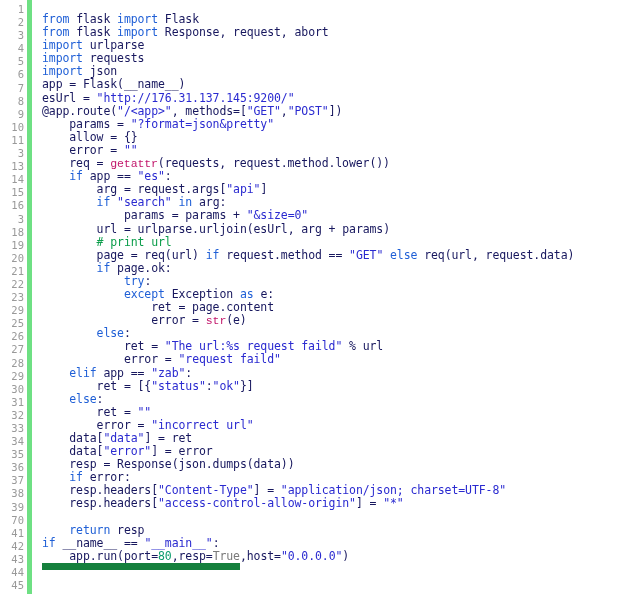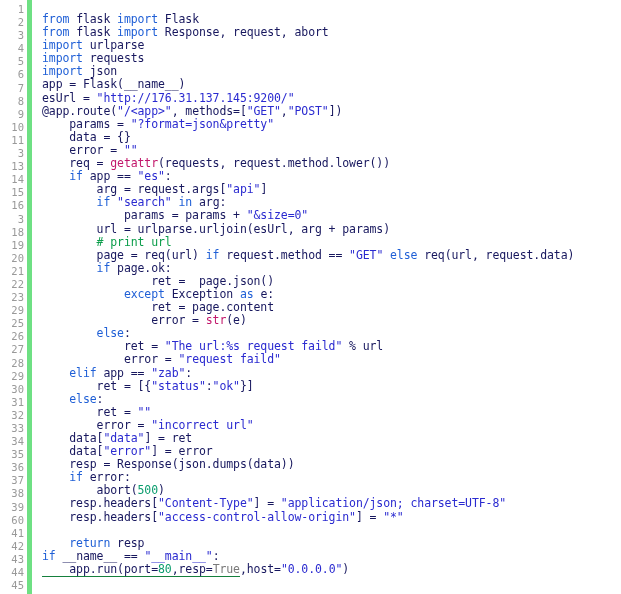--- a/index.html
+++ b/index.html
@@ -71,29 +71,29 @@
     height: 13.1px;
     line-height: 13.1px;
     font-family: "DejaVu Sans Mono", "Liberation Mono", monospace;
     font-size: 11.5px;
     white-space: pre;
     color: #17175e;
     letter-spacing: -0.1px;
   }
   
   .kw   { color: #1f5fd6; font-weight: normal; }   
-  .bi   { color: #c2176b; }                        
+  .bi   { color: #c2176b; font-family: Liberation Mono, monospace; }                        
   .str  { color: #2a2ad0; }                        
   .num  { color: #0b9d6e; }                        
   .cmt  { color: #0b9d4a; }                        
   .cnst { color: #7a7a7a; }                        
   .pln  { color: #17175e; }                        
   .dec  { color: #17175e; }                        
   
-  .mark { border-bottom: 1px solid #15803d; }
+  .mark { border-bottom: 7px solid #15803d; }
 </style>
 </head>
 <body>
 
 <div id="editor">
 
   <div class="gutter">
     <span class="ln">1</span>
     <span class="ln">2</span>
     <span class="ln">3</span>
@@ -126,69 +126,68 @@
     <span class="ln">30</span>
     <span class="ln">31</span>
     <span class="ln">32</span>
     <span class="ln">33</span>
     <span class="ln">34</span>
     <span class="ln">35</span>
     <span class="ln">36</span>
     <span class="ln">37</span>
     <span class="ln">38</span>
     <span class="ln">39</span>
-    <span class="ln">60</span>
+    <span class="ln">70</span>
     <span class="ln">41</span>
     <span class="ln">42</span>
     <span class="ln">43</span>
     <span class="ln">44</span>
     <span class="ln">45</span>
   </div>
 
   <div class="marker-bar"></div>
   <div class="marker-gap"></div>
 
   <div class="code-area">
     <span class="code-line"><span class="kw">from</span> <span class="pln">flask</span> <span class="kw">import</span> <span class="pln">Flask</span></span>
     <span class="code-line"><span class="kw">from</span> <span class="pln">flask</span> <span class="kw">import</span> <span class="pln">Response, request, abort</span></span>
     <span class="code-line"><span class="kw">import</span> <span class="pln">urlparse</span></span>
     <span class="code-line"><span class="kw">import</span> <span class="pln">requests</span></span>
     <span class="code-line"><span class="kw">import</span> <span class="pln">json</span></span>
     <span class="code-line"><span class="pln">app = Flask(__name__)</span></span>
     <span class="code-line"><span class="pln">esUrl = </span><span class="str">"http://176.31.137.145:9200/"</span></span>
     <span class="code-line"><span class="dec">@app.route(</span><span class="str">"/&lt;app&gt;"</span><span class="pln">, methods=[</span><span class="str">"GET"</span><span class="pln">,</span><span class="str">"POST"</span><span class="pln">])</span></span>
     <span class="code-line"><span class="pln">    params = </span><span class="str">"?format=json&amp;pretty"</span></span>
-    <span class="code-line"><span class="pln">    data = {}</span></span>
+    <span class="code-line"><span class="pln">    allow = {}</span></span>
     <span class="code-line"><span class="pln">    error = </span><span class="str">""</span></span>
     <span class="code-line"><span class="pln">    req = </span><span class="bi">getattr</span><span class="pln">(requests, request.method.lower())</span></span>
     <span class="code-line"><span class="pln">    </span><span class="kw">if</span><span class="pln"> app == </span><span class="str">"es"</span><span class="pln">:</span></span>
     <span class="code-line"><span class="pln">        arg = request.args[</span><span class="str">"api"</span><span class="pln">]</span></span>
     <span class="code-line"><span class="pln">        </span><span class="kw">if</span> <span class="str">"search"</span> <span class="kw">in</span><span class="pln"> arg:</span></span>
     <span class="code-line"><span class="pln">            params = params + </span><span class="str">"&amp;size=0"</span></span>
     <span class="code-line"><span class="pln">        url = urlparse.urljoin(esUrl, arg + params)</span></span>
     <span class="code-line"><span class="cmt">        # print url</span></span>
     <span class="code-line"><span class="pln">        page = req(url) </span><span class="kw">if</span><span class="pln"> request.method == </span><span class="str">"GET"</span> <span class="kw">else</span><span class="pln"> req(url, request.data)</span></span>
     <span class="code-line"><span class="pln">        </span><span class="kw">if</span><span class="pln"> page.ok:</span></span>
-    <span class="code-line"><span class="pln">                ret =  page.json()</span></span>
+    <span class="code-line"><span class="pln">            </span><span class="kw">try</span><span class="pln">:</span></span>
     <span class="code-line"><span class="pln">            </span><span class="kw">except</span><span class="pln"> Exception </span><span class="kw">as</span><span class="pln"> e:</span></span>
     <span class="code-line"><span class="pln">                ret = page.content</span></span>
     <span class="code-line"><span class="pln">                error = </span><span class="bi">str</span><span class="pln">(e)</span></span>
     <span class="code-line"><span class="pln">        </span><span class="kw">else</span><span class="pln">:</span></span>
     <span class="code-line"><span class="pln">            ret = </span><span class="str">"The url:%s request faild"</span><span class="pln"> % url</span></span>
     <span class="code-line"><span class="pln">            error = </span><span class="str">"request faild"</span></span>
     <span class="code-line"><span class="pln">    </span><span class="kw">elif</span><span class="pln"> app == </span><span class="str">"zab"</span><span class="pln">:</span></span>
     <span class="code-line"><span class="pln">        ret = [{</span><span class="str">"status"</span><span class="pln">:</span><span class="str">"ok"</span><span class="pln">}]</span></span>
     <span class="code-line"><span class="pln">    </span><span class="kw">else</span><span class="pln">:</span></span>
     <span class="code-line"><span class="pln">        ret = </span><span class="str">""</span></span>
     <span class="code-line"><span class="pln">        error = </span><span class="str">"incorrect url"</span></span>
     <span class="code-line"><span class="pln">    data[</span><span class="str">"data"</span><span class="pln">] = ret</span></span>
     <span class="code-line"><span class="pln">    data[</span><span class="str">"error"</span><span class="pln">] = error</span></span>
     <span class="code-line"><span class="pln">    resp = Response(json.dumps(data))</span></span>
     <span class="code-line"><span class="pln">    </span><span class="kw">if</span><span class="pln"> error:</span></span>
-    <span class="code-line"><span class="pln">        abort(</span><span class="num">500</span><span class="pln">)</span></span>
     <span class="code-line"><span class="pln">    resp.headers[</span><span class="str">"Content-Type"</span><span class="pln">] = </span><span class="str">"application/json; charset=UTF-8"</span></span>
     <span class="code-line"><span class="pln">    resp.headers[</span><span class="str">"access-control-allow-origin"</span><span class="pln">] = </span><span class="str">"*"</span></span>
     <span class="code-line"><span class="pln"> </span></span>
     <span class="code-line"><span class="pln">    </span><span class="kw">return</span><span class="pln"> resp</span></span>
     <span class="code-line"><span class="kw">if</span><span class="pln"> __name__ == </span><span class="str">"__main__"</span><span class="pln">:</span></span>
     <span class="code-line"><span class="pln mark">    app.run(port=</span><span class="num mark">80</span><span class="pln mark">,resp=</span><span class="cnst mark">True</span><span class="pln">,host=</span><span class="str">"0.0.0.0"</span><span class="pln">)</span></span>
   </div>
 
 </div>
 

